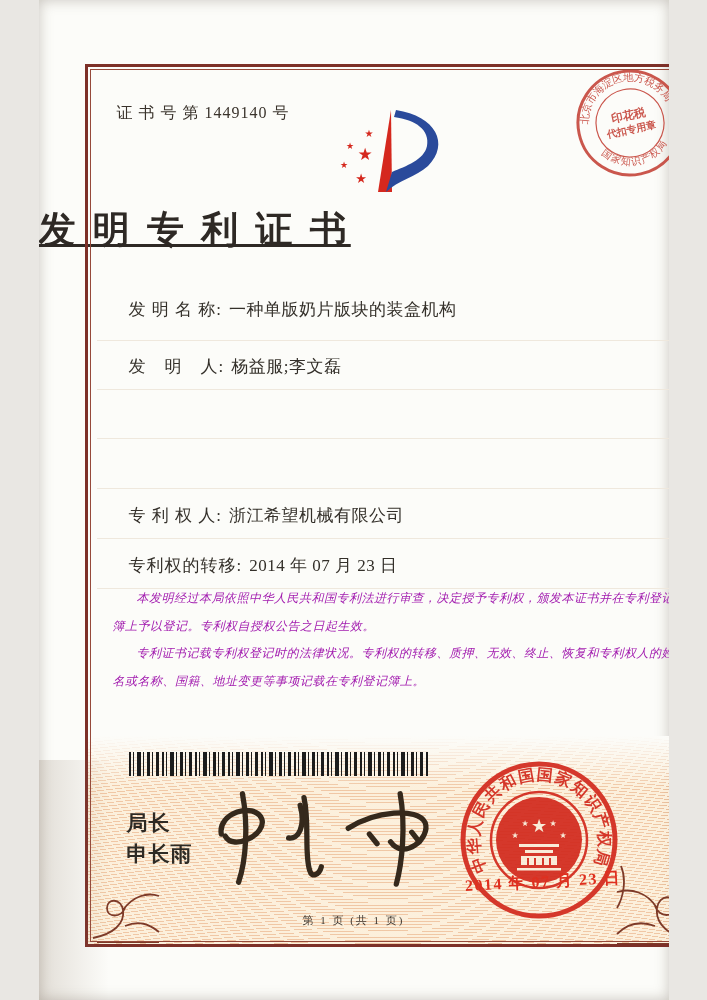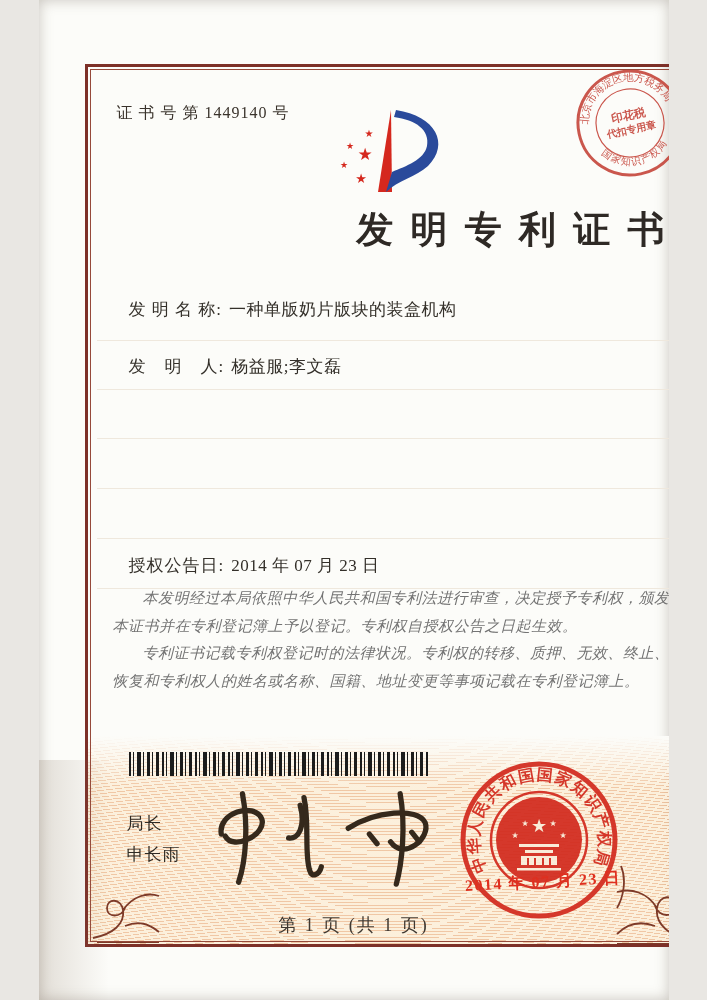--- a/index.html
+++ b/index.html
@@ -15,62 +15,62 @@
   .frame-inner{position:absolute;inset:2px;border:1px solid #96493a;}
   
   .cert-no{position:absolute;left:78px;top:103px;font-size:16px;color:#3a332c;
     letter-spacing:1px;z-index:3;}
   
   .logo{position:absolute;left:293px;top:104px;width:122px;height:94px;z-index:3;}
   
   .tax-stamp{position:absolute;left:534px;top:66px;width:114px;height:114px;
     transform:rotate(-12deg);z-index:4;opacity:.85;}
   
-  .title{position:absolute;left:0;right:0;top:205px;text-align:right;
-    font-size:37px;font-weight:bold;letter-spacing:4px;color:#2e2925;z-index:3;}
+  .title{position:absolute;left:0;right:0;top:205px;text-align:left;
+    font-size:37px;font-weight:bold;letter-spacing:4px;color:#2e2925;z-index:3;text-decoration:underline;}
   
   .row{position:absolute;left:90px;font-size:17px;color:#34302a;white-space:nowrap;z-index:3;}
   .row .lbl{letter-spacing:1px;}
   .row .val{margin-left:7px;letter-spacing:.5px;}
   .sep{position:absolute;left:58px;width:580px;height:1px;background:#efe8dd;z-index:2;}
   
   .paras{position:absolute;left:74px;top:585px;width:562px;z-index:3;
-    font-size:15px;line-height:27.5px;color:#737373;font-style:italic;}
+    font-size:12px;line-height:27.5px;color:#a21caf;font-style:italic;}
   .paras p{margin:0;text-indent:2em;letter-spacing:.5px;}
   
   .barcode{position:absolute;left:90px;top:752px;width:300px;height:24px;z-index:3;
     background:repeating-linear-gradient(90deg,
       #1c1c1c 0 2px, transparent 2px 4px,
       #1c1c1c 4px 5px, transparent 5px 8px,
       #1c1c1c 8px 12px, transparent 12px 14px,
       #1c1c1c 14px 15px, transparent 15px 18px,
       #1c1c1c 18px 21px, transparent 21px 23px,
       #1c1c1c 23px 24px, transparent 24px 27px,
       #1c1c1c 27px 30px, transparent 30px 33px);}
   
   .guilloche{position:absolute;left:49px;top:736px;width:600px;height:210px;z-index:1;
     background:repeating-radial-gradient(1600px 800px at 50% 320%,
       rgba(230,156,96,.55) 0 1.6px, rgba(252,239,218,.95) 1.6px 6.4px);}
   .guilloche::before{content:"";position:absolute;left:0;top:0;right:0;height:52px;
     background:linear-gradient(180deg,#fcfcf9 0%,rgba(252,252,249,0) 100%);}
   
-  .director{position:absolute;left:88px;top:808px;z-index:3;font-size:17px;
-    color:#2e2a24;line-height:31px;letter-spacing:1px;}
+  .director{position:absolute;left:88px;top:808px;z-index:3;font-size:21px;
+    color:#2e2a24;line-height:31px;letter-spacing:1px;font-weight:bold;}
   .sig{position:absolute;left:165px;top:782px;z-index:3;}
   
   .seal{position:absolute;left:410px;top:750px;width:180px;height:180px;z-index:4;opacity:.92;}
   .seal-date{position:absolute;left:426px;top:872px;z-index:5;color:#df2f1f;
     font-size:16px;font-weight:bold;letter-spacing:1.5px;transform:rotate(-3deg);}
   
   .orn{position:absolute;z-index:2;}
   .orn-l{left:52px;top:868px;}
   .orn-r{left:576px;top:864px;transform:scaleX(-1);}
   
   .footer{position:absolute;left:0;right:0;top:913px;text-align:center;
-    font-size:18px;color:#3f3831;letter-spacing:2px;z-index:3;}
+    font-size:11px;color:#3f3831;letter-spacing:2px;z-index:3;}
   
   .shade-bl{position:absolute;left:0;bottom:0;width:70px;height:240px;z-index:7;
     background:linear-gradient(90deg,rgba(135,115,95,.22),rgba(135,115,95,0));pointer-events:none;}
 </style>
 </head>
 <body>
 
 <div class="page">
 
   <div class="frame">
@@ -114,22 +114,25 @@
   <div class="sep" style="top:488px"></div>
   <div class="sep" style="top:538px"></div>
   <div class="sep" style="top:588px"></div>
 
   <div class="row" style="top:298px">
     <span class="lbl">发 明 名 称:</span><span class="val">一种单版奶片版块的装盒机构</span>
   </div>
   <div class="row" style="top:355px">
     <span class="lbl">发　明　人:</span><span class="val">杨益服;李文磊</span>
   </div>
+  <div class="row" style="top:504px">
+    <span class="lbl">专 利 权 人:</span><span class="val">浙江希望机械有限公司</span>
+  </div>
   <div class="row" style="top:554px">
-    <span class="lbl">授权公告日:</span><span class="val">2014 年 07 月 23 日</span>
+    <span class="lbl">专利权的转移:</span><span class="val">2014 年 07 月 23 日</span>
   </div>
 
   <div class="paras">
     <p>本发明经过本局依照中华人民共和国专利法进行审查，决定授予专利权，颁发本证书并在专利登记簿上予以登记。专利权自授权公告之日起生效。</p>
     <p>专利证书记载专利权登记时的法律状况。专利权的转移、质押、无效、终止、恢复和专利权人的姓名或名称、国籍、地址变更等事项记载在专利登记簿上。</p>
   </div>
 
   <div class="guilloche"></div>
 
   <div class="barcode"></div>

